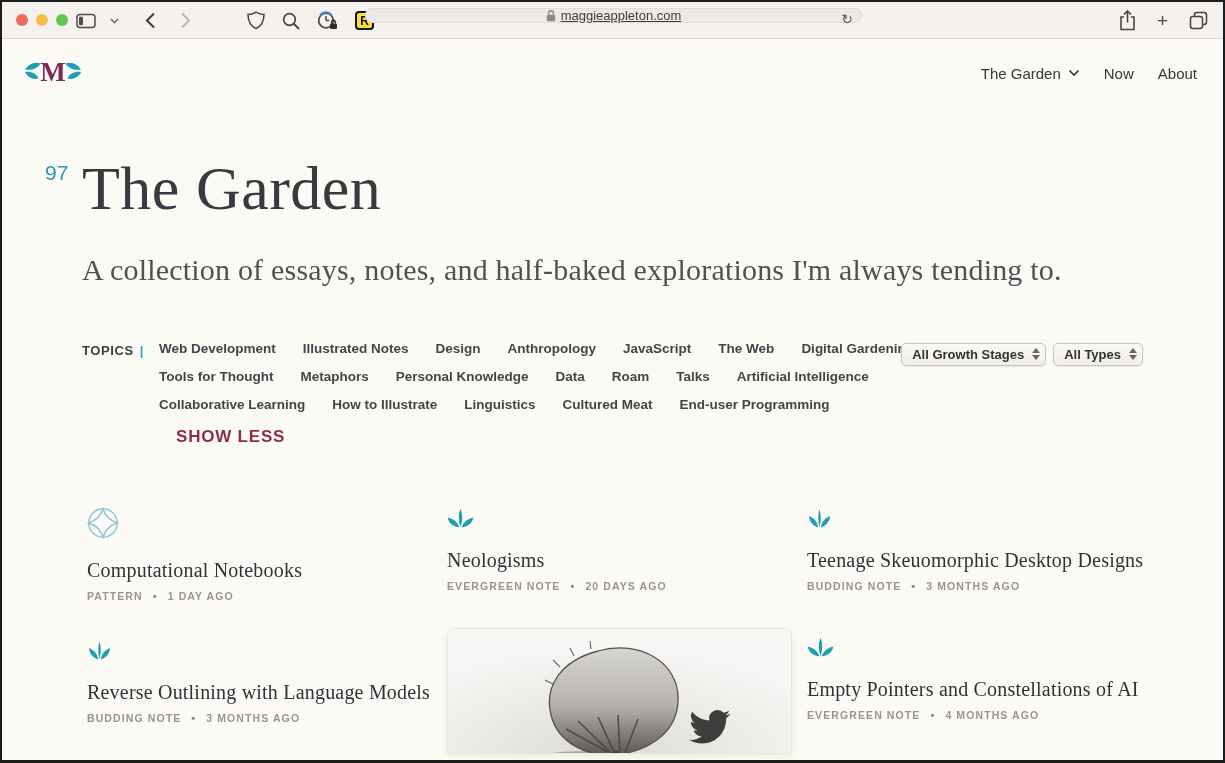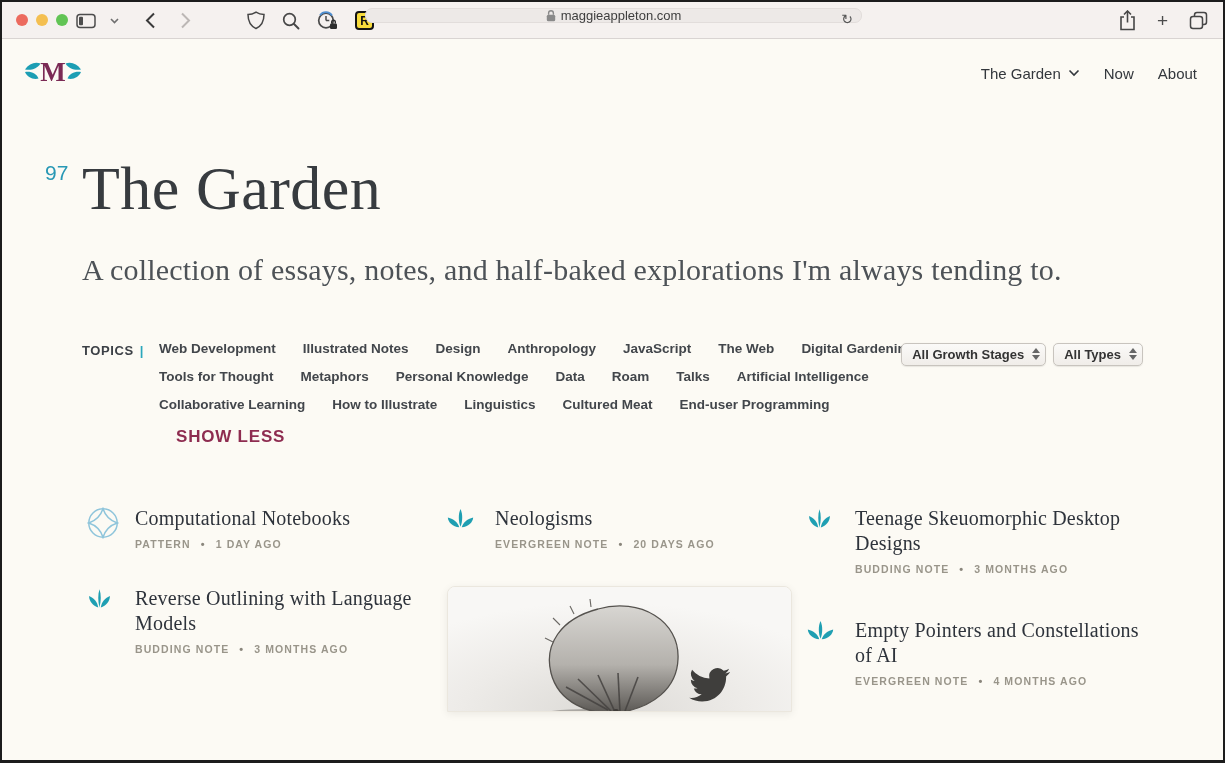--- a/index.html
+++ b/index.html
@@ -11,21 +11,21 @@
   .chrome { position:relative; height:37px; background:#F5F1EF; border-bottom:1px solid #D9D4D2; }
   .traffic { position:absolute; left:14px; top:12px; display:flex; gap:8px; }
   .light { width:12px; height:12px; border-radius:50%; }
   .light.red{ background:#EC6A5E;} .light.yellow{ background:#F4BF50;} .light.green{ background:#61C454;}
   .tb-left { position:absolute; left:72px; top:0; height:37px; display:flex; align-items:center; gap:10px; }
   .tb-mid  { position:absolute; left:243px; top:0; height:37px; display:flex; align-items:center; gap:13px; }
   .tb-right{ position:absolute; right:13px; top:0; height:37px; display:flex; align-items:center; gap:17px; }
   .tb-btn { display:flex; align-items:center; justify-content:center; background:none; border:none; cursor:pointer; padding:2px; }
   .plus-glyph { font-size:19px; color:#4c4c4c; line-height:1; font-weight:400; }
   .r-ext { width:19px; height:19px; background:#F8DC3C; border:2px solid #141414; border-radius:4px; font-weight:bold; font-size:12px; color:#111; display:flex; align-items:center; justify-content:center; }
-  .urlbar { position:absolute; left:363px; top:6px; width:497px; height:15px; background:#EDE9E7; border:1px solid #E2DDDB; border-radius:7px; display:flex; align-items:center; justify-content:center; gap:5px; font-size:13px; color:#3e3e3e; }
+  .urlbar { position:absolute; left:363px; top:6px; width:497px; height:15px; background:#EDE9E7; border:1px solid #E2DDDB; border-radius:7px; display:flex; align-items:center; justify-content:center; gap:5px; font-size:13px; color:#3e3e3e;text-decoration:underline; }
   .urlbar .reload { position:absolute; right:8px; top:2px; font-size:14px; color:#555; }
 
   
   .page { position:relative; height:720px; background:#FCFAF4; overflow:hidden; }
   .site-header { display:flex; justify-content:space-between; align-items:center; padding:16px 26px 0 22px; }
   .nav { display:flex; align-items:center; gap:24px; font-size:15px; color:#33373c; }
   .nav-item { display:flex; align-items:center; gap:7px; cursor:pointer; }
 
   
   .hero { position:relative; margin:62px 80px 0 80px; }
@@ -45,21 +45,21 @@
   .selects { position:absolute; right:0; top:2px; display:flex; gap:7px; }
   .msel { display:inline-flex; align-items:center; gap:8px; height:23px; padding:0 5px 0 10px; background:linear-gradient(#FBFAF8,#F0EDE9); border:1px solid #C8C4BE; border-radius:5px; font-size:13px; font-weight:600; color:#333; box-shadow:0 .5px 1px rgba(0,0,0,.08); cursor:pointer; }
   .stepper { display:flex; flex-direction:column; gap:2px; }
   .stepper i { display:block; width:0; height:0; border-left:4px solid transparent; border-right:4px solid transparent; }
   .stepper .up { border-bottom:5px solid #666; }
   .stepper .down { border-top:5px solid #666; }
 
   
   .cards { display:flex; gap:15px; margin:55px 0 0 85px; }
   .col { width:345px; flex:none; }
-  .card { display:flex; gap:15px; margin-bottom:36px; cursor:pointer; }
+  .card { display:flex; gap:15px; margin-bottom:36px; cursor:pointer;flex-direction:column; }
   .card-icon { width:33px; flex:none; padding-top:1px; }
   .card-title { font-family:"Liberation Serif","DejaVu Serif",serif; font-size:20px; font-weight:500; color:#2e333b; line-height:1.25; letter-spacing:.2px; }
   .card-meta { margin-top:7px; font-size:10.5px; font-weight:700; letter-spacing:1.1px; color:#99958A; display:flex; align-items:center; gap:10px; }
   .card-meta .dot { color:#8a867c; font-size:11px; }
   .img-card { width:345px; height:126px; margin-top:6px; background:#FBFAF8; border:1px solid #EBE7DE; border-radius:8px 8px 0 0; box-shadow:0 2px 8px rgba(0,0,0,.07); overflow:hidden; cursor:pointer; }
 </style>
 </head>
 <body>
 
 <div class="window">

